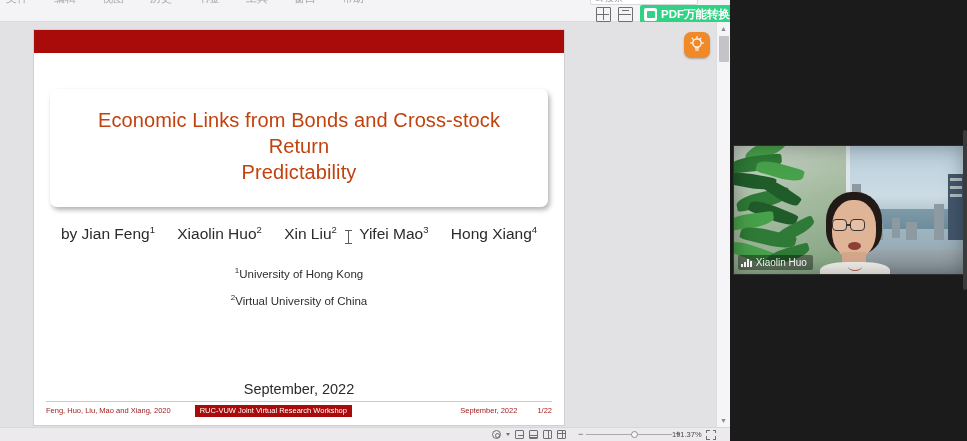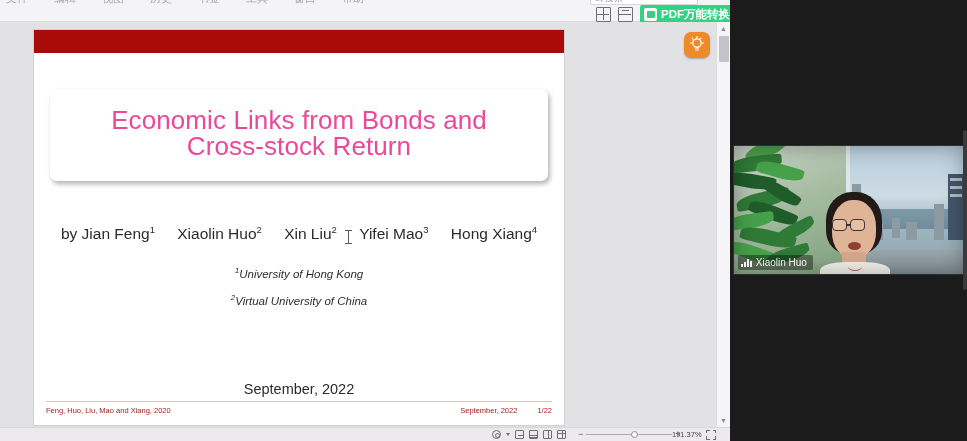--- a/index.html
+++ b/index.html
@@ -115,22 +115,22 @@
 
   #title-box {
     position: absolute; left: 16px; top: 59px;
     width: 498px; padding: 18px 22px 22px;
     background: #fff;
     border-radius: 7px;
     box-shadow: 2px 3px 5px rgba(0,0,0,.30);
     text-align: center;
   }
   #title-text {
-    color: #ec4899;
-    font-size: 26px;
+    color: #c2410c;
+    font-size: 20px;
     line-height: 26px;
     letter-spacing: .1px;
   }
 
   #authors {
     position: absolute; left: 0; top: 194px;
     width: 530px; text-align: center;
     font-size: 15.5px; color: #2b2b2b;
     white-space: nowrap;
   }
@@ -147,21 +147,21 @@
   }
   #ibeam::before { top: 0; }
   #ibeam::after  { bottom: 0; }
   #ibeam i {
     position: absolute; left: 3px; top: 0;
     width: 1.2px; height: 14px; background: #5a5a5a;
   }
 
   #affils {
     position: absolute; left: 0; top: 236px;
-    width: 530px; text-align: center; font-style: italic;
+    width: 530px; text-align: center;
   }
   #affils div {
     font-size: 11.5px; color: #2e2e2e;
     margin-bottom: 13.5px;
   }
   #affils sup { font-size: 8px; vertical-align: super; }
 
   #slide-date {
     position: absolute; left: 0; top: 351px;
     width: 530px; text-align: center;
@@ -425,20 +425,21 @@
       </span>
     </div>
 
     <div id="canvas">
       <div id="slide">
         <div id="slide-topbar"></div>
 
         <div id="title-box">
           <div id="title-text">
             <span>Economic Links from Bonds and Cross-stock Return</span><br>
+            <span>Predictability</span>
           </div>
         </div>
 
         <div id="authors">
           <span class="au"><span>by</span>
             <span>Jian Feng</span><sup>1</sup></span>
           <span class="au"><span>Xiaolin Huo</span><sup>2</sup></span>
           <span class="au"><span>Xin Liu</span><sup>2</sup></span>
           <span class="au"><span>Yifei Mao</span><sup>3</sup></span>
           <span class="au"><span>Hong Xiang</span><sup>4</sup></span>
@@ -451,20 +452,21 @@
         <div id="affils">
           <div><sup>1</sup><span>University of Hong Kong</span></div>
           <div><sup>2</sup><span>Virtual University of China</span></div>
         </div>
 
         <div id="slide-date">September, 2022</div>
 
         <div id="slide-footline"></div>
         <div id="slide-footer">
           <span id="foot-left">Feng, Huo, Liu, Mao and Xiang, 2020</span>
+          <span id="foot-mid">RUC-VUW Joint Virtual Research Workshop</span>
           <span id="foot-right">
             <span>September, 2022</span>
             <span>1/22</span>
           </span>
         </div>
       </div>
     </div>
 
     <div id="bulb">
       <svg width="16" height="18" viewBox="0 0 16 18">

